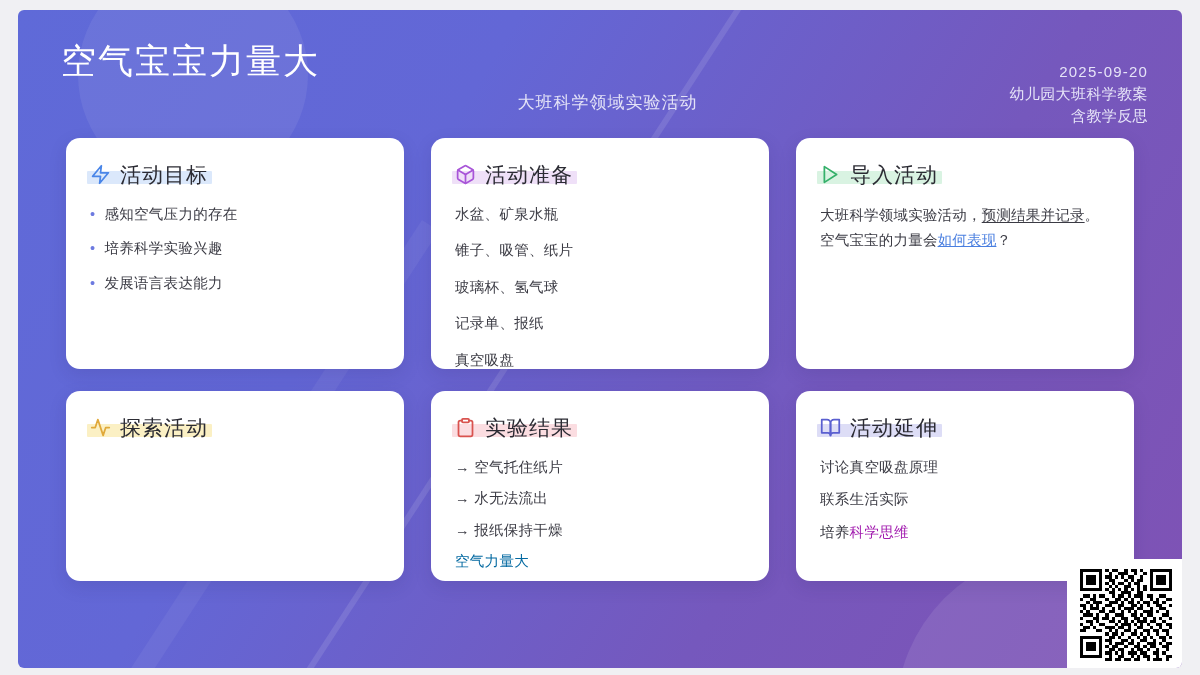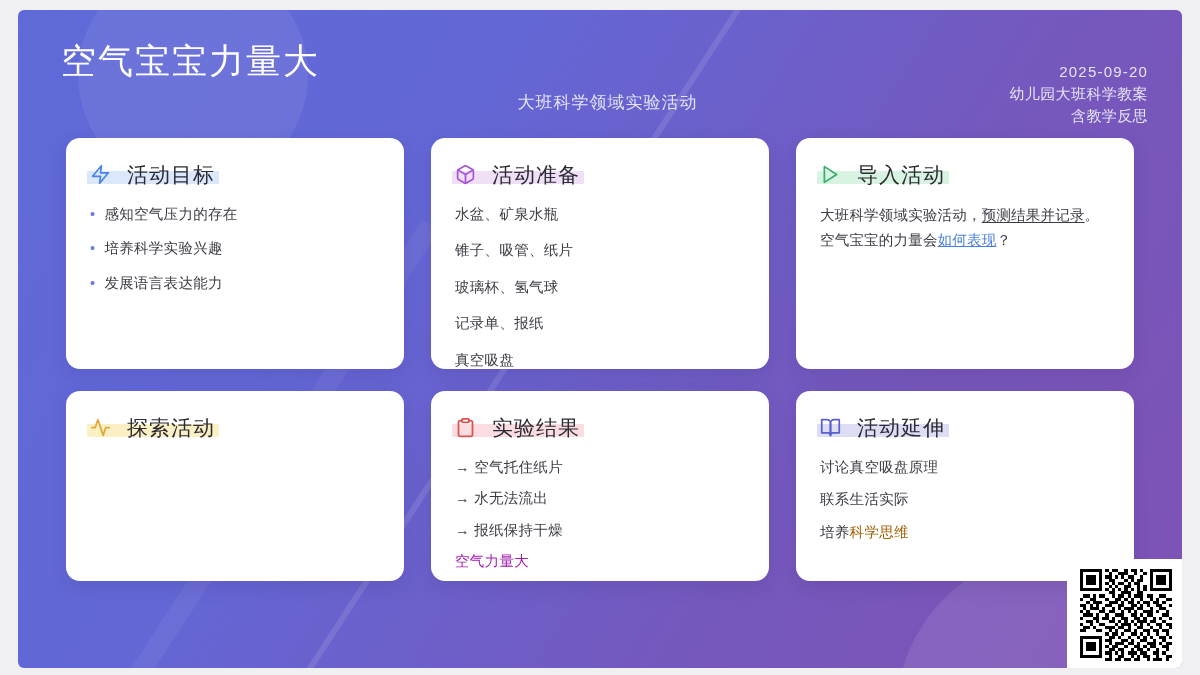--- a/index.html
+++ b/index.html
@@ -83,21 +83,21 @@
   .card{
     background:#ffffff;
     border-radius:14px;
     padding:26px 24px 20px 24px;
     box-shadow:0 6px 18px rgba(40,30,90,.13);
     overflow:hidden;
   }
   .card-head{
     display:flex;
     align-items:center;
-    gap:16px;
+    gap:9px;
     margin-bottom:18px;
     width:max-content;
     position:relative;
   }
   .card-head .hl{
     position:absolute;
     left:-3px; right:-4px;
     bottom:1px; height:13px;
     border-radius:1px;
     z-index:0;
@@ -135,22 +135,22 @@
 
   
   .para{
     font-size:14.5px;
     color:#3b3b44;
     line-height:1.72;
     letter-spacing:.2px;
   }
   .u-mark{ text-decoration:underline; text-underline-offset:2px; }
   .accent-blue{ color:#4a7fe0;text-decoration:underline; }
-  .accent-purple{ color:#a21caf; }
-  .accent-green{ color:#a16207;margin-top:8px; }
+  .accent-purple{ color:#0369a1; }
+  .accent-green{ color:#a21caf;margin-top:8px; }
 
   
   .ext .body-line{ margin-bottom:10px; }
 
   
   .qr-wrap{
     position:absolute;
     right:-3px; bottom:-3px;
     background:#ffffff;
     padding:10px;

